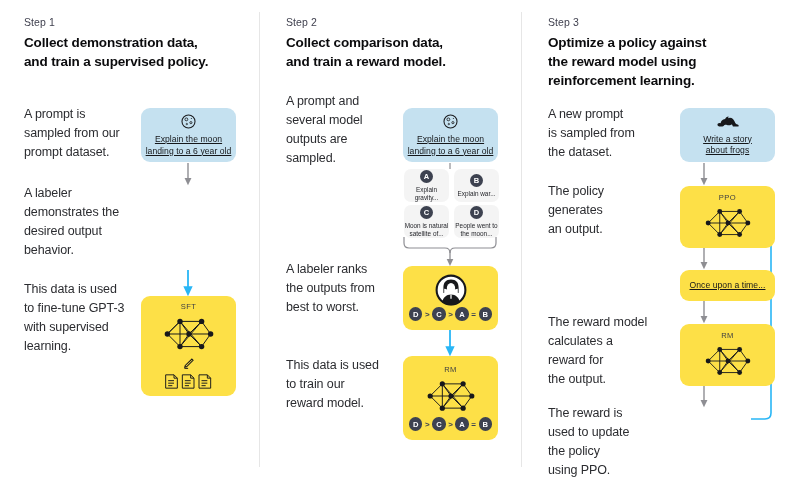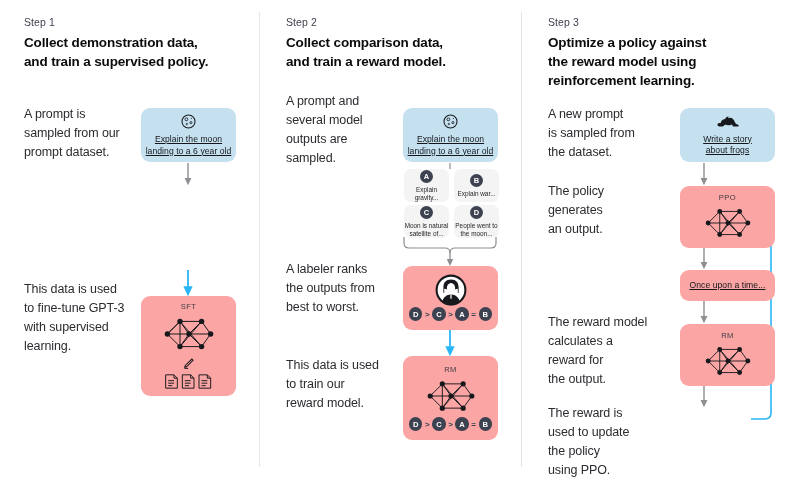--- a/index.html
+++ b/index.html
@@ -38,21 +38,21 @@
   .caption {
     position: absolute; left: 24px;
     font-size: 12.5px; line-height: 19px; color: #2b2c30;
     white-space: pre-line; letter-spacing: -.1px;
   }
 
   
   .card {
     position: absolute;
     border-radius: 9px;
-    background: #fca5a5;
+    background: #fde047;
     display: flex; flex-direction: column;
     align-items: center; justify-content: center;
   }
   .card.blue { background: #c5e1f0; }
   .card-text {
     font-size: 8.6px; line-height: 11.5px; text-align: center;
     color: #15171a; white-space: pre-line; letter-spacing: .05px; text-decoration: underline;
   }
   .model-tag {
     font-size: 7.6px; color: #3c3d42; letter-spacing: .45px;
@@ -130,20 +130,24 @@
   </svg>
 
   <div class="col col-1">
     <div class="step-label">Step 1</div>
     <div class="step-title">Collect demonstration data,
 and train a supervised policy.</div>
 
     <div class="caption" style="top:105px">A prompt is
 sampled from our
 prompt dataset.</div>
+    <div class="caption" style="top:184px">A labeler
+demonstrates the
+desired output
+behavior.</div>
     <div class="caption" style="top:280px">This data is used
 to fine-tune GPT-3
 with supervised
 learning.</div>
 
     <div class="card blue" style="left:141px; top:108px; width:95px; height:54px;">
       <span style="margin-bottom:4px;">
         <svg width="17" height="17" viewBox="0 0 24 24">
           <circle cx="12" cy="12" r="9.2" fill="none" stroke="#1a1b1e" stroke-width="1.5"></circle>
           <circle cx="9" cy="9" r="2" fill="none" stroke="#1a1b1e" stroke-width="1.2"></circle>

